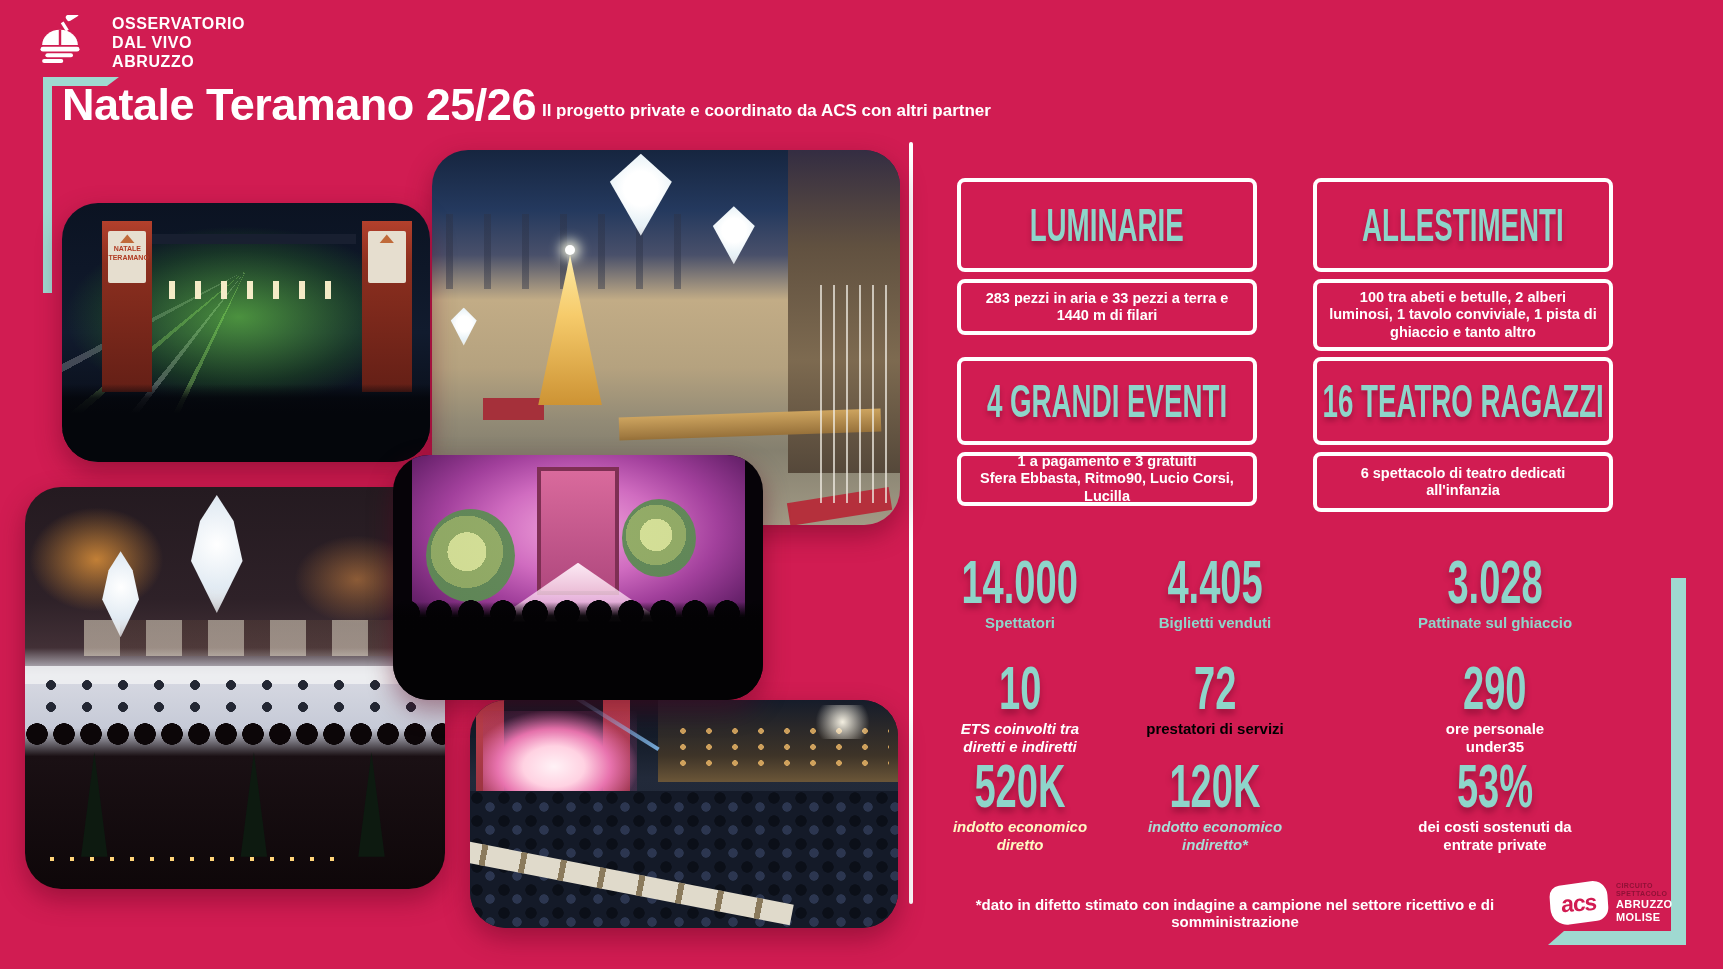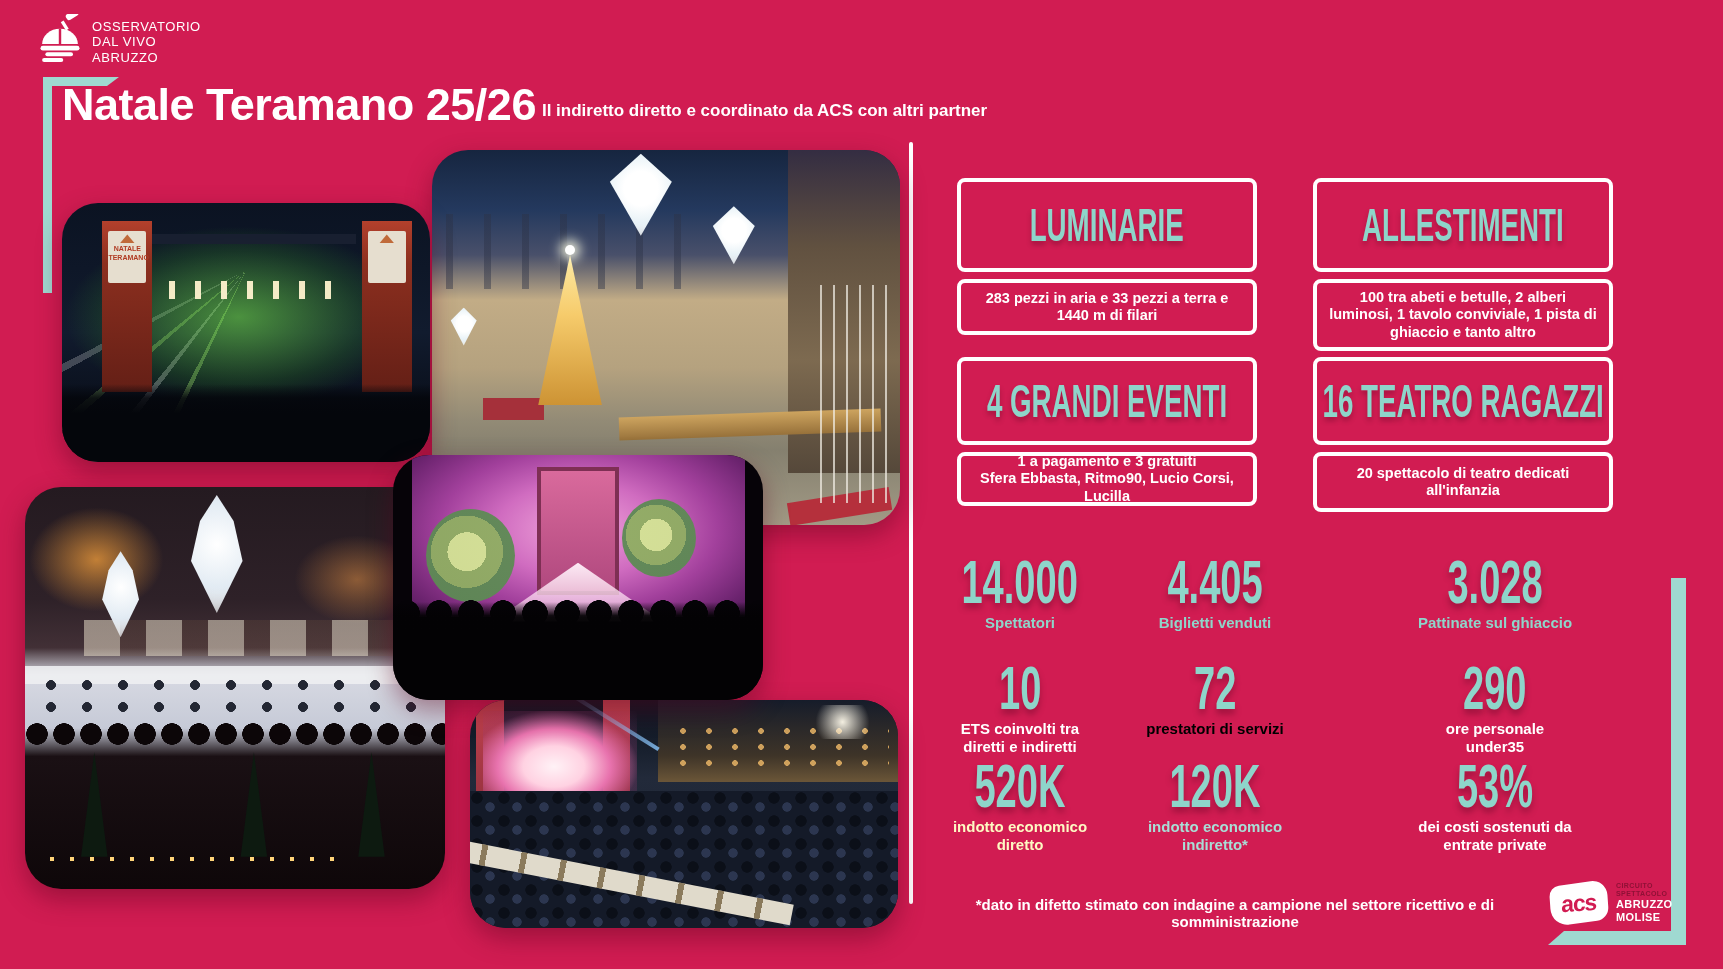--- a/index.html
+++ b/index.html
@@ -4,21 +4,21 @@
 <style>
   html,body{margin:0;padding:0;background:#8d1236;}
   #canvas{
     position:relative;width:1723px;height:969px;overflow:hidden;
     background:#d11c52;font-family:"Liberation Sans",sans-serif;color:#fff;
   }
   .abs{position:absolute;}
 
   
   .logo{left:34px;top:14px;display:flex;align-items:center;gap:6px;}
-  .logo-text{font-size:13px;font-weight:normal;letter-spacing:.6px;line-height:1.2;}
+  .logo-text{font-size:16px;font-weight:bold;letter-spacing:.6px;line-height:1.2;margin-left:20px;}
   .title-bracket-h{left:43px;top:77px;width:76px;height:9px;background:#9fd9d1;
     clip-path:polygon(0 0,100% 0,calc(100% - 12px) 100%,0 100%);}
   .title-bracket-v{left:43px;top:77px;width:9px;height:216px;background:#9fd9d1;}
   .title-row{left:62px;top:80px;display:flex;align-items:flex-end;gap:6px;}
   .page-title{font-size:45px;font-weight:bold;letter-spacing:-.5px;line-height:1.1;margin:0;}
   .page-subtitle{font-size:17px;font-weight:bold;padding-bottom:9px;white-space:nowrap;}
 
   
   .photo{position:absolute;border-radius:36px;overflow:hidden;
     box-shadow:0 10px 26px rgba(90,5,32,.45);}
@@ -159,21 +159,21 @@
 
   
   .stats-row{position:absolute;left:915px;width:770px;display:flex;}
   #srow1{top:552px;} #srow2{top:658px;} #srow3{top:756px;}
   .stat{display:flex;flex-direction:column;align-items:center;text-align:center;}
   .stat.c1{width:210px;} .stat.c2{width:180px;} .stat.c3{width:380px;align-items:center;}
   .stat-value{display:inline-block;font-size:56px;line-height:1;font-weight:bold;color:#8ed5ca;
     transform:scale(.68,1.08);transform-origin:center top;white-space:nowrap;
     text-shadow:0 5px 8px rgba(70,0,25,.35);}
   .stat-label{font-size:15px;font-weight:bold;line-height:1.2;margin-top:6px;}
-  .lbl-narrow{max-width:130px;} .lbl-mid{max-width:155px;} .lbl-wide{max-width:190px;}
+  .lbl-narrow{max-width:130px;} .lbl-mid{max-width:155px;font-style:italic;} .lbl-wide{max-width:190px;}
 
   .footnote{left:915px;top:896px;width:640px;text-align:center;font-size:15px;font-weight:bold;}
 
   
   .acs{left:1550px;top:882px;display:flex;align-items:center;gap:8px;}
   .acs-blob{width:58px;height:40px;background:#fff;border-radius:10px 16px 12px 18px;
     transform:rotate(-8deg) skewX(-4deg);display:flex;align-items:center;justify-content:center;}
   .acs-blob span{color:#d11c52;font-weight:bold;font-size:23px;letter-spacing:-1px;
     transform:rotate(4deg);}
   .acs-text{display:flex;flex-direction:column;line-height:1.15;}
@@ -201,21 +201,21 @@
       <span>OSSERVATORIO</span><br>
       <span>DAL VIVO</span><br>
       <span>ABRUZZO</span>
     </span>
   </div>
 
   <div class="abs title-bracket-h"></div>
   <div class="abs title-bracket-v"></div>
   <div class="abs title-row">
     <h1 class="page-title">Natale Teramano 25/26</h1>
-    <span class="page-subtitle">Il indiretto diretto e coordinato da ACS con altri partner</span>
+    <span class="page-subtitle">Il progetto private e coordinato da ACS con altri partner</span>
   </div>
 
   <div class="photo" id="ph-piazza">
     <div class="p-tower"></div>
     <div class="p-windows"></div>
     <div class="p-table"></div>
     <div class="p-planter"></div>
     <div class="p-carpet"></div>
     <div class="p-birch"></div>
     <div class="p-tree"></div>
@@ -302,21 +302,21 @@
     <div class="sbox-desc">
       <span>1 a pagamento e 3 gratuiti</span>
       <span>Sfera Ebbasta, Ritmo90, Lucio Corsi, Lucilla</span>
     </div>
   </div>
   <div class="sbox" id="box3">
     <div class="sbox-title">
       <span>16 TEATRO RAGAZZI</span>
     </div>
     <div class="sbox-desc">
-      <span>20 spettacolo di teatro dedicati all'infanzia</span>
+      <span>6 spettacolo di teatro dedicati all'infanzia</span>
     </div>
   </div>
 
   <div class="stats-row" id="srow1">
     <div class="stat c1">
       <span class="stat-value">14.000</span>
       <span class="stat-label" style="color: rgb(142, 213, 202);">Spettatori</span>
     </div>
     <div class="stat c2">
       <span class="stat-value">4.405</span>

